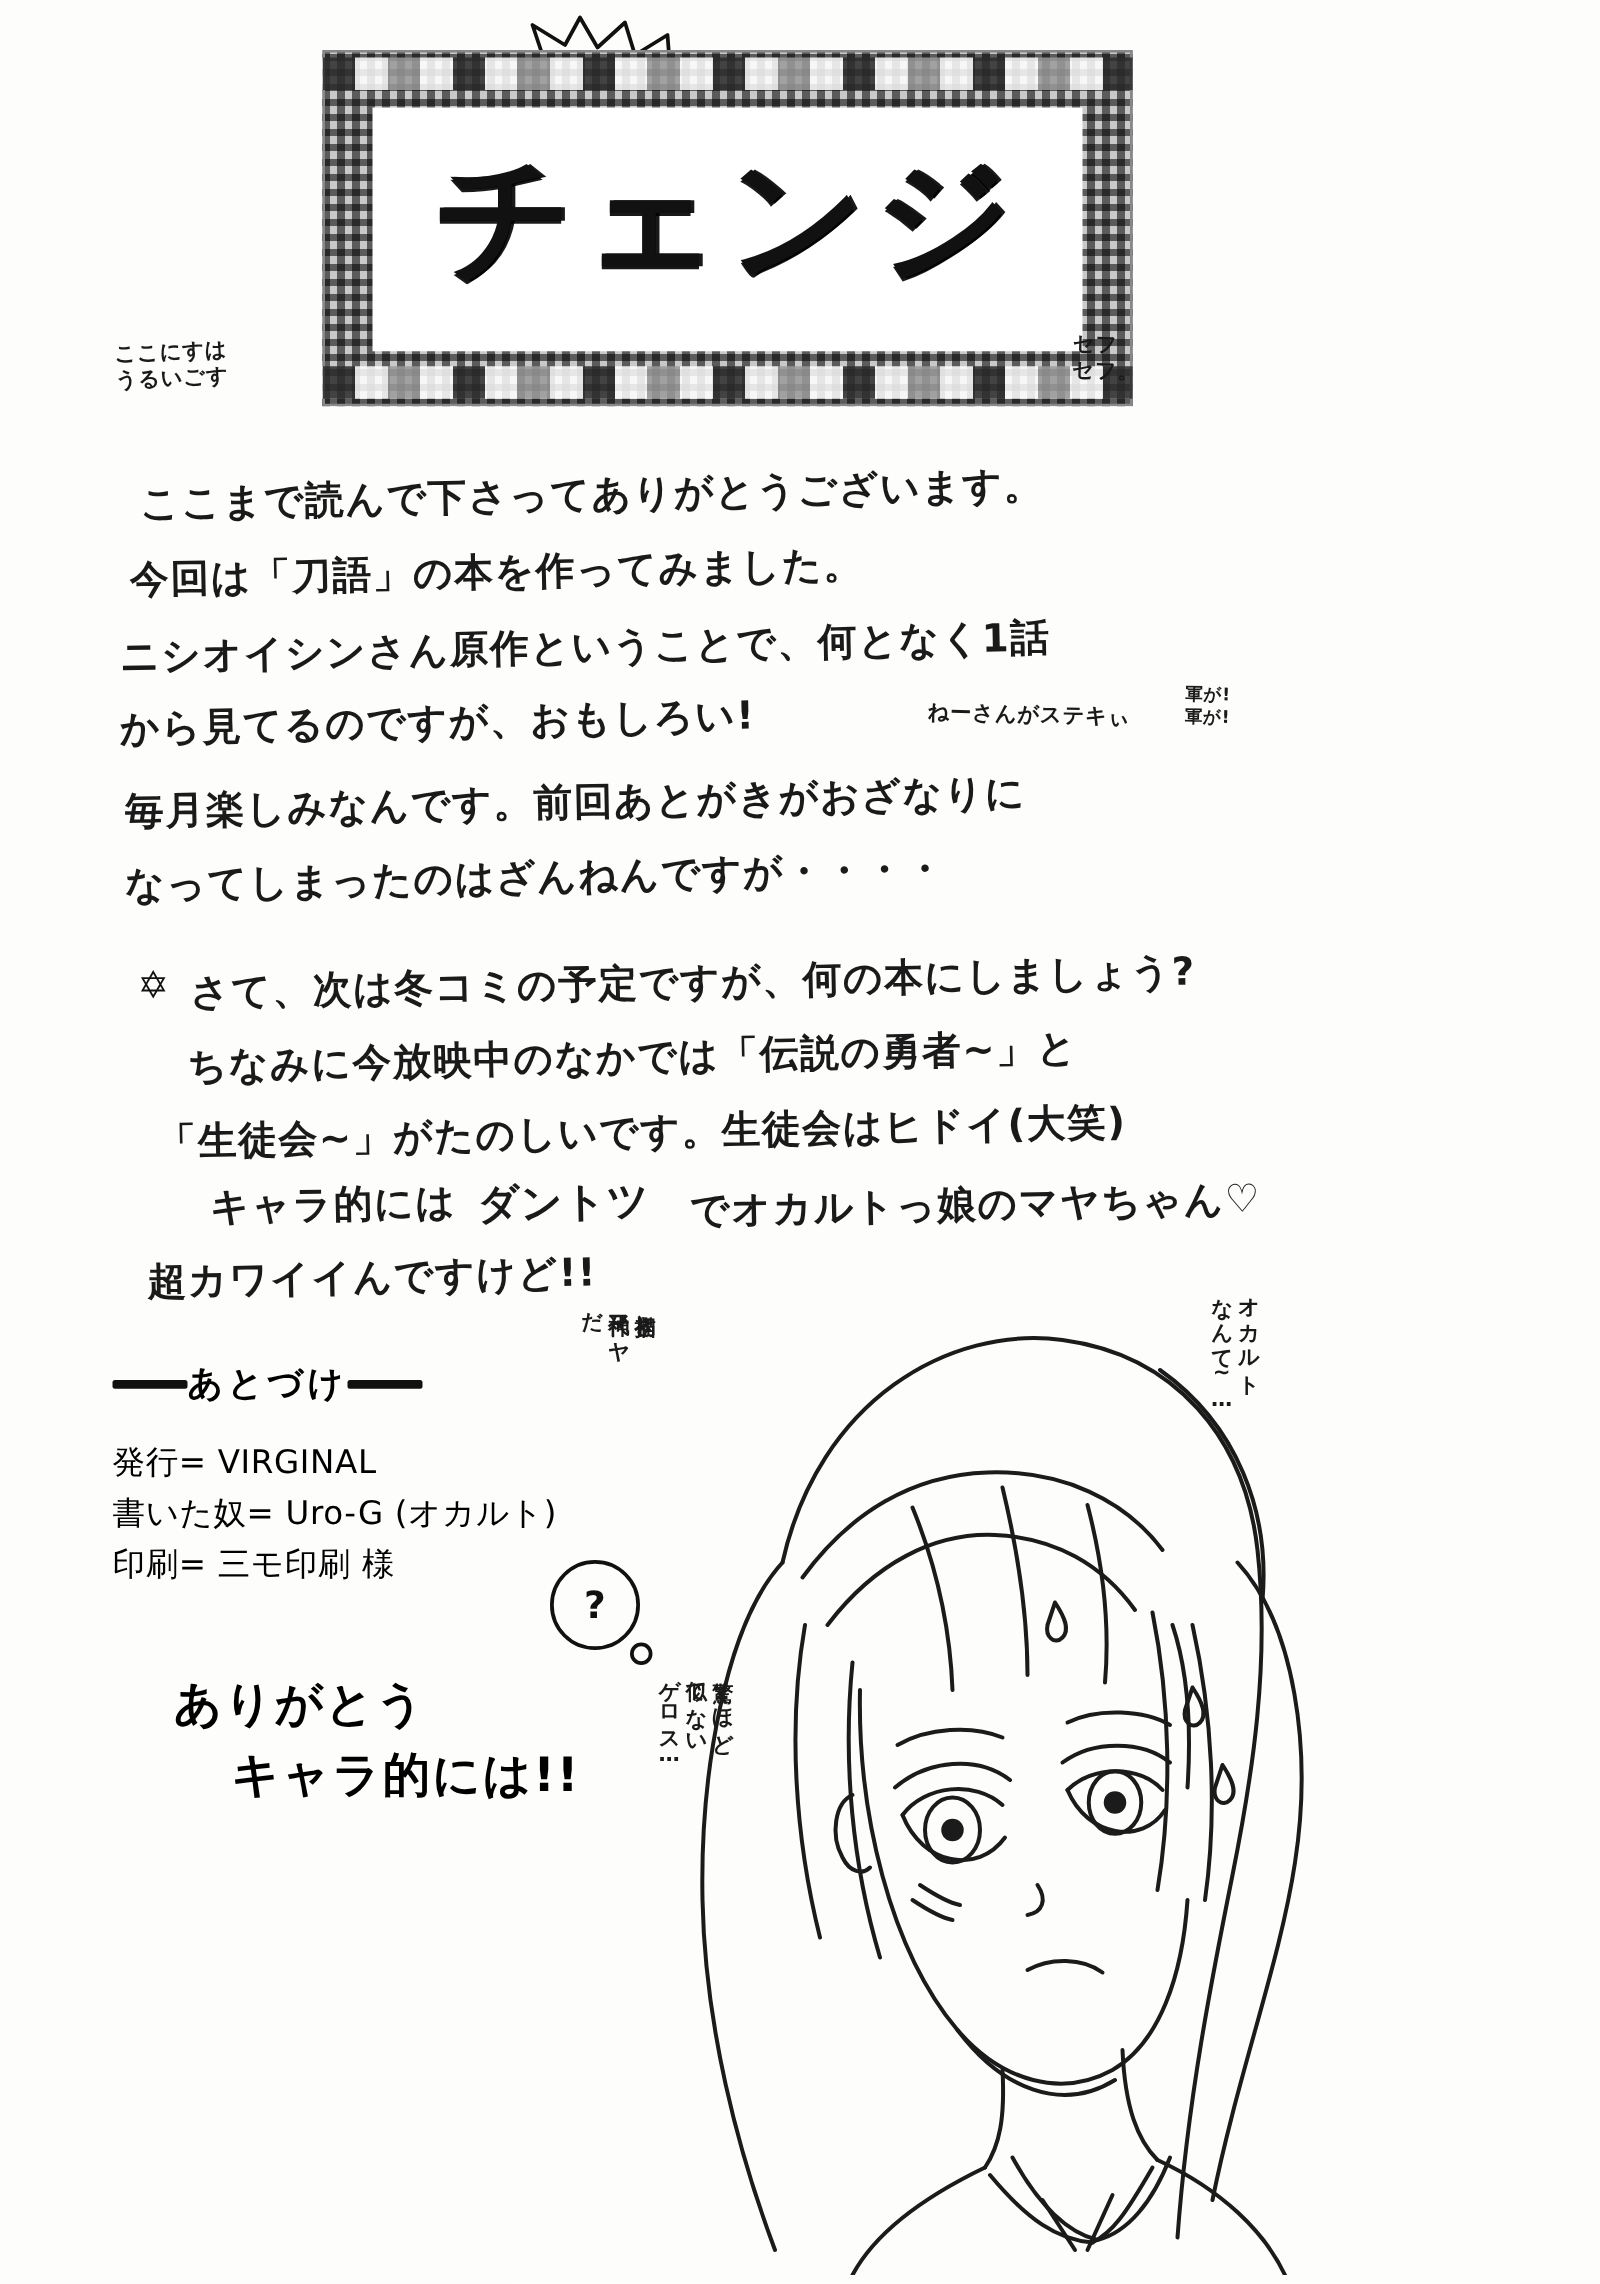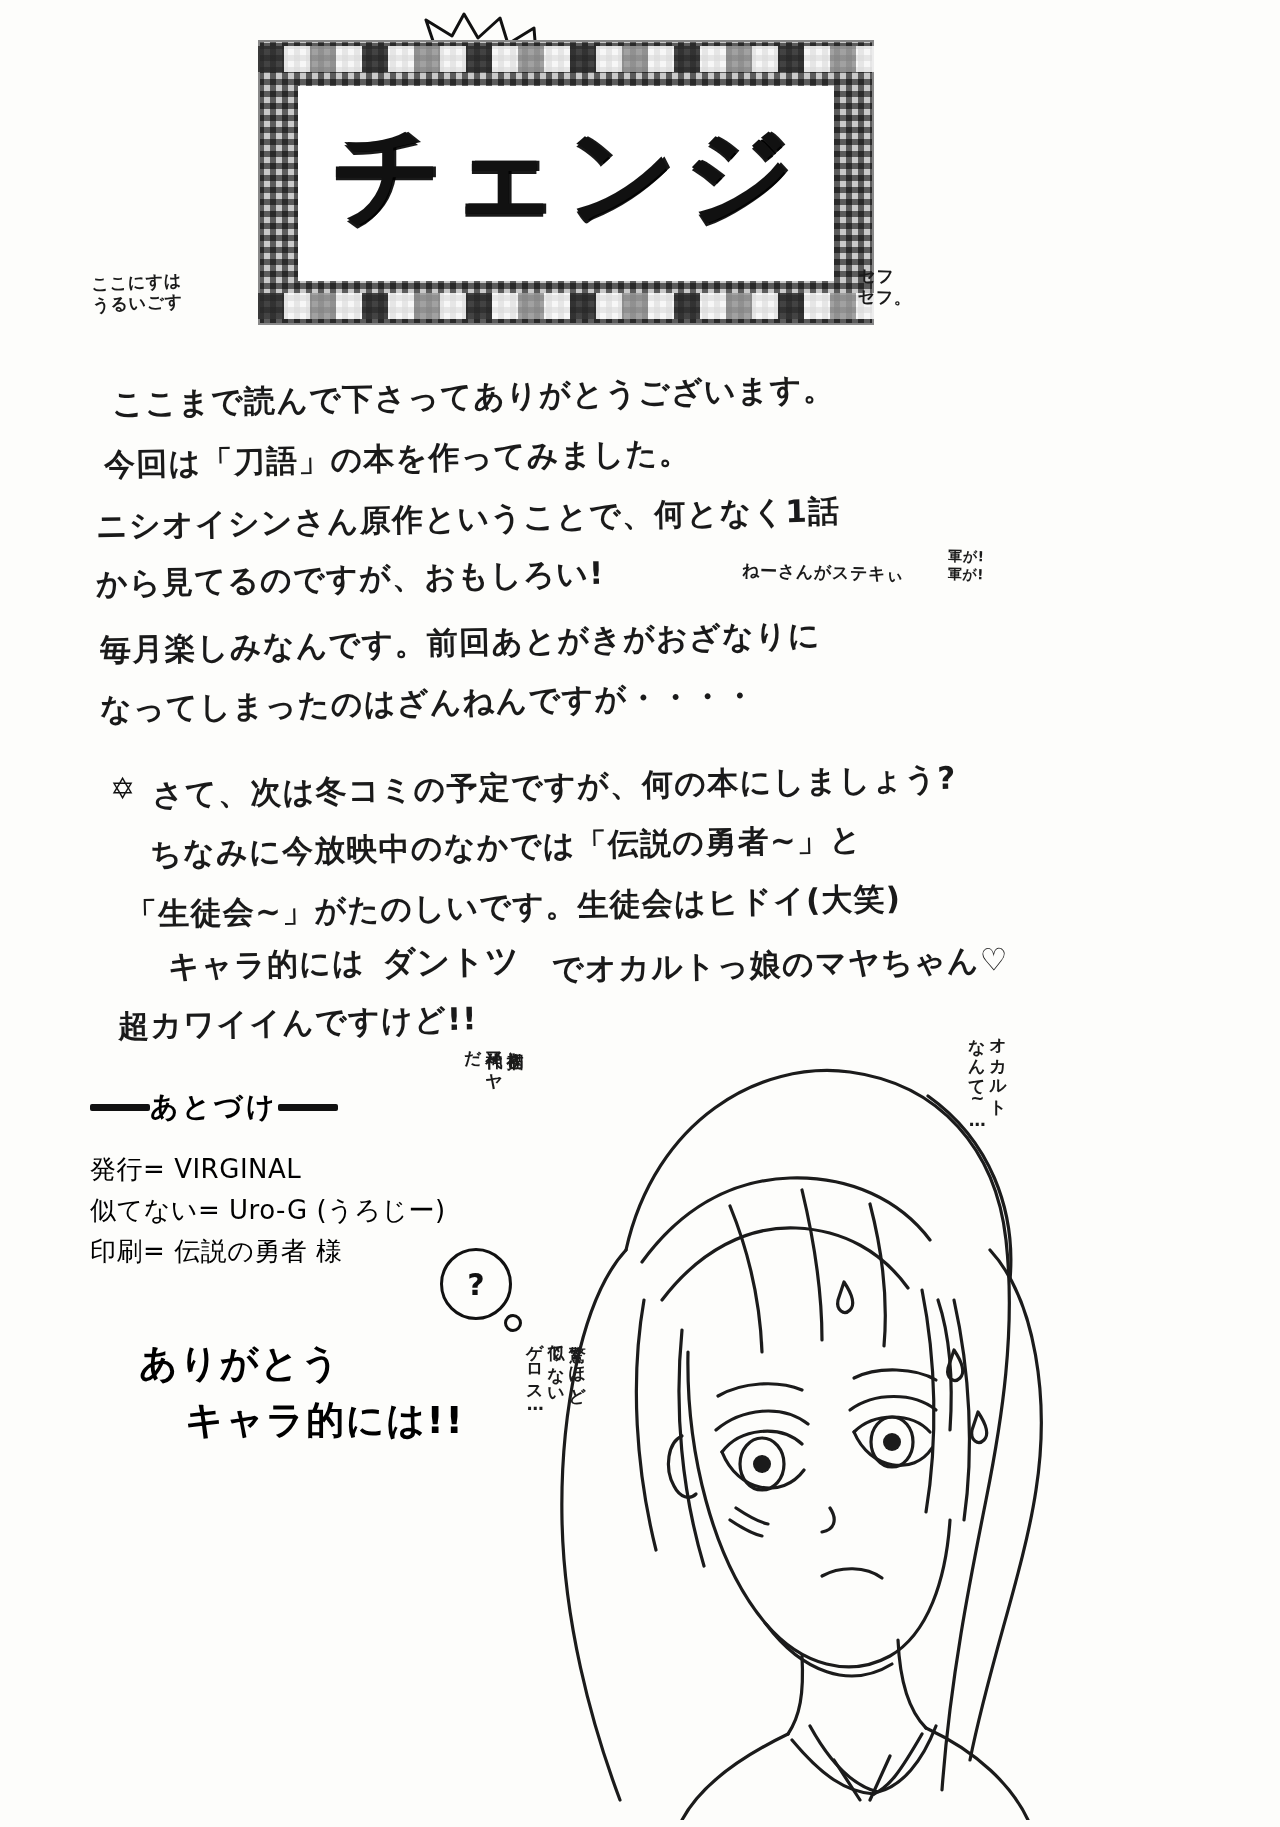--- a/index.html
+++ b/index.html
@@ -31,20 +31,21 @@
   .hw.skew2 { transform: rotate(-2.4deg); }
   .hw.skew3 { transform: rotate(1.4deg); }
 
   
   #banner {
     position: absolute;
     left: 258px;
     top: 40px;
     width: 616px;
     height: 285px;
+    padding-left: 32px;
   }
   #banner .frame {
     position: absolute;
     inset: 0;
     background:
       repeating-linear-gradient(0deg,  rgba(0,0,0,.55) 0 6px, rgba(0,0,0,0) 6px 12px),
       repeating-linear-gradient(90deg, rgba(0,0,0,.55) 0 6px, rgba(0,0,0,0) 6px 12px),
       #c9c9c9;
     box-shadow: inset 0 0 0 2px #888;
   }
@@ -237,22 +238,22 @@
   <div class="hw body-line skew" style="left:552px; top:940px;">でオカルトっ娘のマヤちゃん♡</div>
   <div class="hw body-line skew" style="left:118px; top:998px;">超カワイイんですけど!!</div>
 
   <div id="colophon">
     <div class="head">
       <span class="rule"></span>
       <span>あとづけ</span>
       <span class="rule"></span>
     </div>
     <div class="row">発行= VIRGINAL</div>
-    <div class="row">似てない= Uro-G (うろじー)</div>
-    <div class="row">印刷= 伝説の勇者 様</div>
+    <div class="row">書いた奴= Uro-G (オカルト)</div>
+    <div class="row">印刷= 三モ印刷 様</div>
   </div>
 
   <div id="thanks">
     <span>ありがとう</span>
     <span class="l2">キャラ的には!!</span>
   </div>
 
   <div class="hw small-note vert" style="left:462px; top:1038px; height:150px;">初描き
 神代マヤ
 だ</div>

